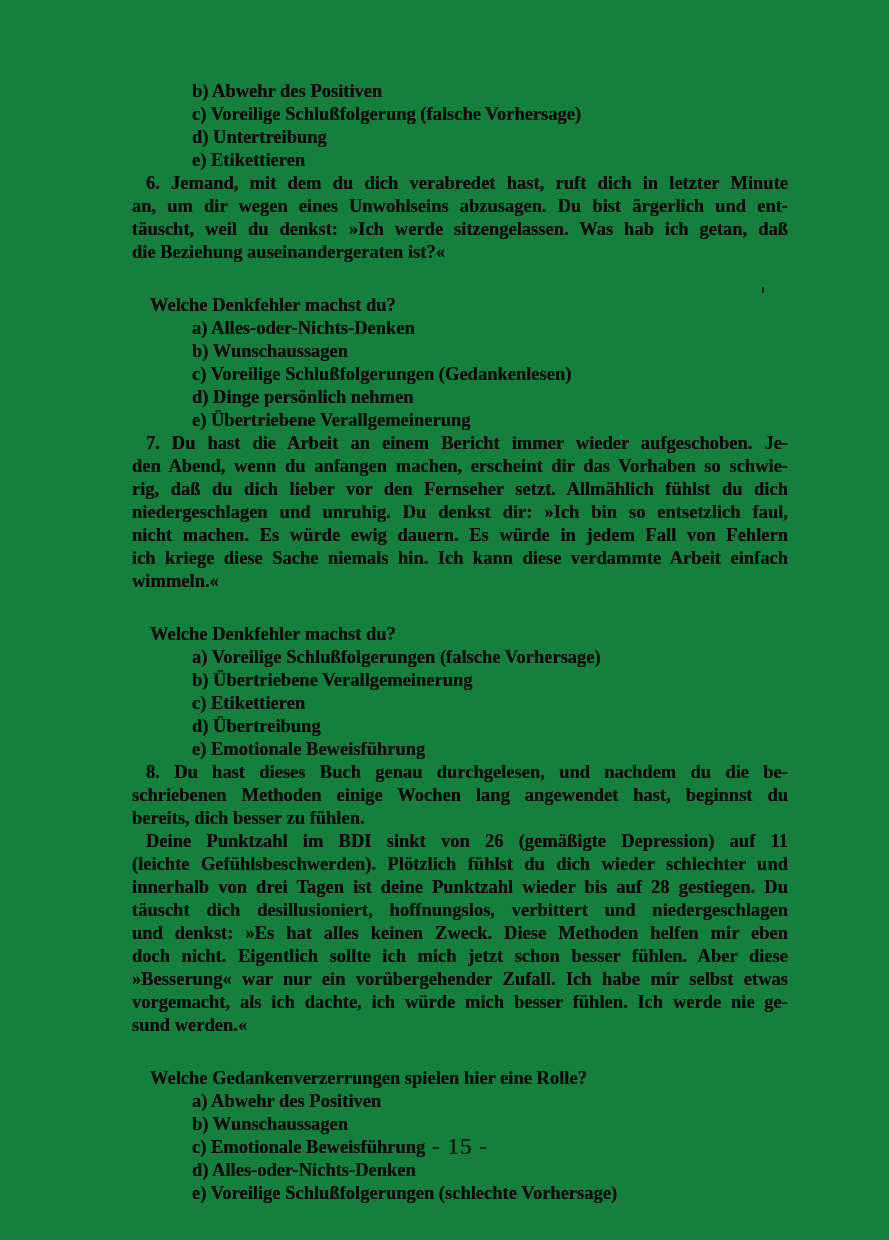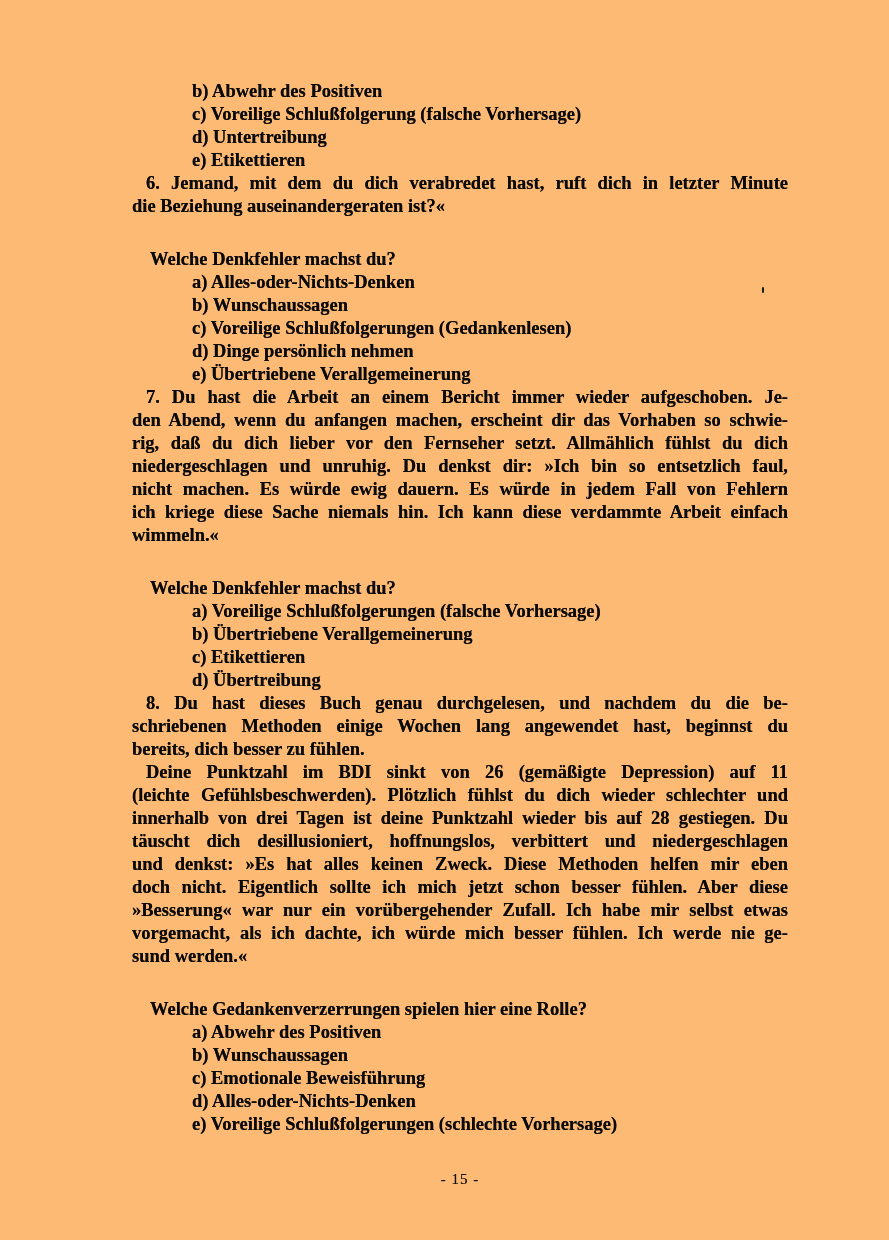--- a/index.html
+++ b/index.html
@@ -5,21 +5,21 @@
   html, body {
     margin: 0;
     padding: 0;
     background: #ffffff;
     font-family: "Liberation Serif", "DejaVu Serif", serif;
   }
   .page {
     position: relative;
     width: 889px;
     height: 1240px;
-    background: #fdba74;
+    background: #15803d;
     color: #0a0a0a;
     overflow: hidden;
   }
   .text-block {
     position: absolute;
     left: 132px;
     top: 80px;
     width: 656px;
   }
   .line {
@@ -34,24 +34,24 @@
     text-align: justify;
     text-align-last: justify;
   }
   .line.paragraph-first { padding-left: 14px; }
   .line.question { padding-left: 18px; margin-top: 30px; }
   .line.option { padding-left: 60px; }
   .line.paragraph-end { padding-left: 0; }
   .page-number {
     position: absolute;
     left: 132px;
-    top: 1171px;
+    top: 1134px;
     width: 656px;
     text-align: center;
-    font-size: 15px;
+    font-size: 23px;
     font-weight: normal;
     color: #111;
     letter-spacing: 1px;
     text-shadow: 0 0 0.4px rgba(0,0,0,0.7);
   }
   .ink-speck {
     position: absolute;
     left: 762px;
     top: 287px;
     width: 2px;
@@ -63,39 +63,42 @@
 </head>
 <body>
 
 <div class="page">
   <div class="text-block">
       <div class="line option">b) Abwehr des Positiven</div>
       <div class="line option">c) Voreilige Schlußfolgerung (falsche Vorhersage)</div>
       <div class="line option">d) Untertreibung</div>
       <div class="line option">e) Etikettieren</div>
       <div class="line paragraph-first">6. Jemand, mit dem du dich verabredet hast, ruft dich in letzter Minute</div>
+      <div class="line paragraph">an, um dir wegen eines Unwohlseins abzusagen. Du bist ärgerlich und ent-</div>
+      <div class="line paragraph">täuscht, weil du denkst: »Ich werde sitzengelassen. Was hab ich getan, daß</div>
       <div class="line paragraph-end">die Beziehung auseinandergeraten ist?«</div>
       <div class="line question">Welche Denkfehler machst du?</div>
       <div class="line option">a) Alles-oder-Nichts-Denken</div>
       <div class="line option">b) Wunschaussagen</div>
       <div class="line option">c) Voreilige Schlußfolgerungen (Gedankenlesen)</div>
       <div class="line option">d) Dinge persönlich nehmen</div>
       <div class="line option">e) Übertriebene Verallgemeinerung</div>
       <div class="line paragraph-first">7. Du hast die Arbeit an einem Bericht immer wieder aufgeschoben. Je-</div>
       <div class="line paragraph">den Abend, wenn du anfangen machen, erscheint dir das Vorhaben so schwie-</div>
       <div class="line paragraph">rig, daß du dich lieber vor den Fernseher setzt. Allmählich fühlst du dich</div>
       <div class="line paragraph">niedergeschlagen und unruhig. Du denkst dir: »Ich bin so entsetzlich faul,</div>
       <div class="line paragraph">nicht machen. Es würde ewig dauern. Es würde in jedem Fall von Fehlern</div>
       <div class="line paragraph">ich kriege diese Sache niemals hin. Ich kann diese verdammte Arbeit einfach</div>
       <div class="line paragraph-end">wimmeln.«</div>
       <div class="line question">Welche Denkfehler machst du?</div>
       <div class="line option">a) Voreilige Schlußfolgerungen (falsche Vorhersage)</div>
       <div class="line option">b) Übertriebene Verallgemeinerung</div>
       <div class="line option">c) Etikettieren</div>
       <div class="line option">d) Übertreibung</div>
+      <div class="line option">e) Emotionale Beweisführung</div>
       <div class="line paragraph-first">8. Du hast dieses Buch genau durchgelesen, und nachdem du die be-</div>
       <div class="line paragraph">schriebenen Methoden einige Wochen lang angewendet hast, beginnst du</div>
       <div class="line paragraph-end">bereits, dich besser zu fühlen.</div>
       <div class="line paragraph-first">Deine Punktzahl im BDI sinkt von 26 (gemäßigte Depression) auf 11</div>
       <div class="line paragraph">(leichte Gefühlsbeschwerden). Plötzlich fühlst du dich wieder schlechter und</div>
       <div class="line paragraph">innerhalb von drei Tagen ist deine Punktzahl wieder bis auf 28 gestiegen. Du</div>
       <div class="line paragraph">täuscht dich desillusioniert, hoffnungslos, verbittert und niedergeschlagen</div>
       <div class="line paragraph">und denkst: »Es hat alles keinen Zweck. Diese Methoden helfen mir eben</div>
       <div class="line paragraph">doch nicht. Eigentlich sollte ich mich jetzt schon besser fühlen. Aber diese</div>
       <div class="line paragraph">»Besserung« war nur ein vorübergehender Zufall. Ich habe mir selbst etwas</div>

